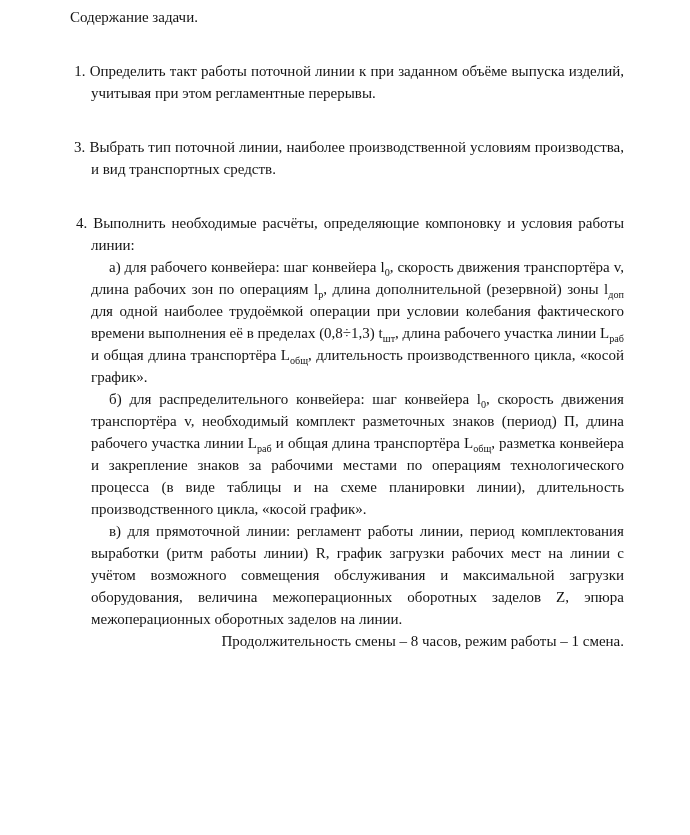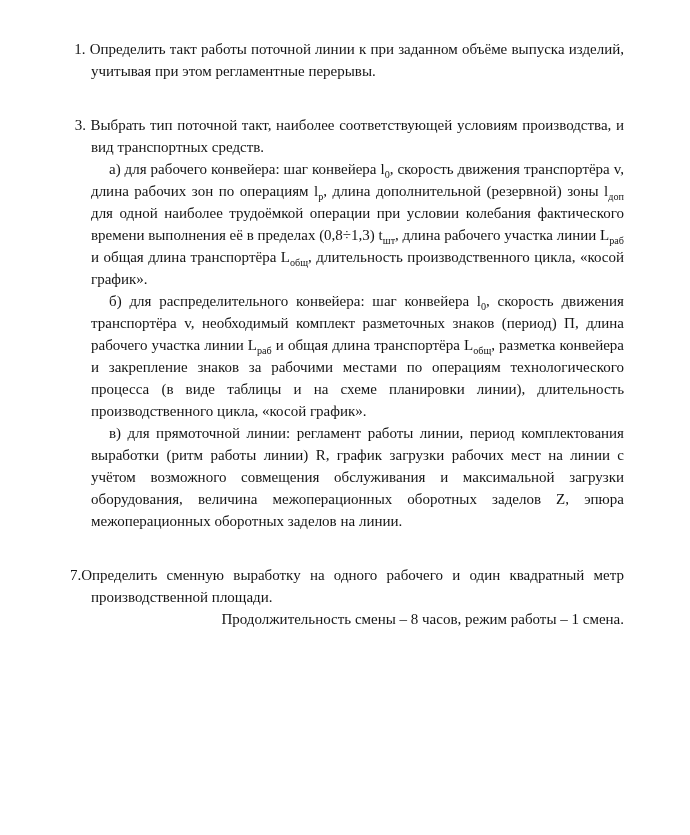--- a/index.html
+++ b/index.html
@@ -42,35 +42,36 @@
   sub {
     font-size: 0.68em;
     line-height: 0;
   }
 </style>
 </head>
 <body>
 
 <div class="page">
 
+  <p class="title">Содержание задачи.</p>
 
   <div>
 
     <p class="item"><span>&nbsp;1.&nbsp;</span><span>Определить такт работы поточной линии к при заданном объёме выпуска изделий, учитывая при этом регламентные перерывы.</span></p>
 
 
-    <p class="item"><span>&nbsp;3.&nbsp;</span><span>Выбрать тип поточной такт, наиболее соответствующей условиям производства, и вид транспортных средств.</span></p>
+    <p class="item"><span>&nbsp;3.&nbsp;</span><span>Выбрать тип поточной линии, наиболее производственной условиям производства, и вид транспортных средств.</span></p>
 
     <div>
+      <p class="item"><span>&nbsp;4.&nbsp;</span><span>Выполнить необходимые расчёты, определяющие компоновку и условия работы линии:</span></p>
       <p class="sub">а) для рабочего конвейера: шаг конвейера l<sub>0</sub>, скорость движения транспортёра v, длина рабочих зон по операциям l<sub>р</sub>, длина дополнительной (резервной) зоны l<sub>доп</sub> для одной наиболее трудоёмкой операции при условии колебания фактического времени выполнения её в пределах (0,8÷1,3) t<sub>шт</sub>, длина рабочего участка линии L<sub>раб</sub> и общая длина транспортёра L<sub>общ</sub>, длительность производственного цикла, «косой график».</p>
       <p class="sub">б) для распределительного конвейера: шаг конвейера l<sub>0</sub>, скорость движения транспортёра v, необходимый комплект разметочных знаков (период) П, длина рабочего участка линии L<sub>раб</sub> и общая длина транспортёра L<sub>общ</sub>, разметка конвейера и закрепление знаков за рабочими местами по операциям технологического процесса (в виде таблицы и на схеме планировки линии), длительность производственного цикла, «косой график».</p>
       <p class="sub">в) для прямоточной линии: регламент работы линии, период комплектования выработки (ритм работы линии) R, график загрузки рабочих мест на линии с учётом возможного совмещения обслуживания и максимальной загрузки оборудования, величина межоперационных оборотных заделов Z, эпюра межоперационных оборотных заделов на линии.</p>
     </div>
 
 
 
-    <p class="item"><span>7.</span><span>Определить сменную выработку на одного рабочего и один квадратный метр производственной площади.</span></p>
 
   </div>
 
   <p class="footer">Продолжительность смены – 8 часов, режим работы – 1 смена.</p>
 
 </div>
 
 </body></html>

